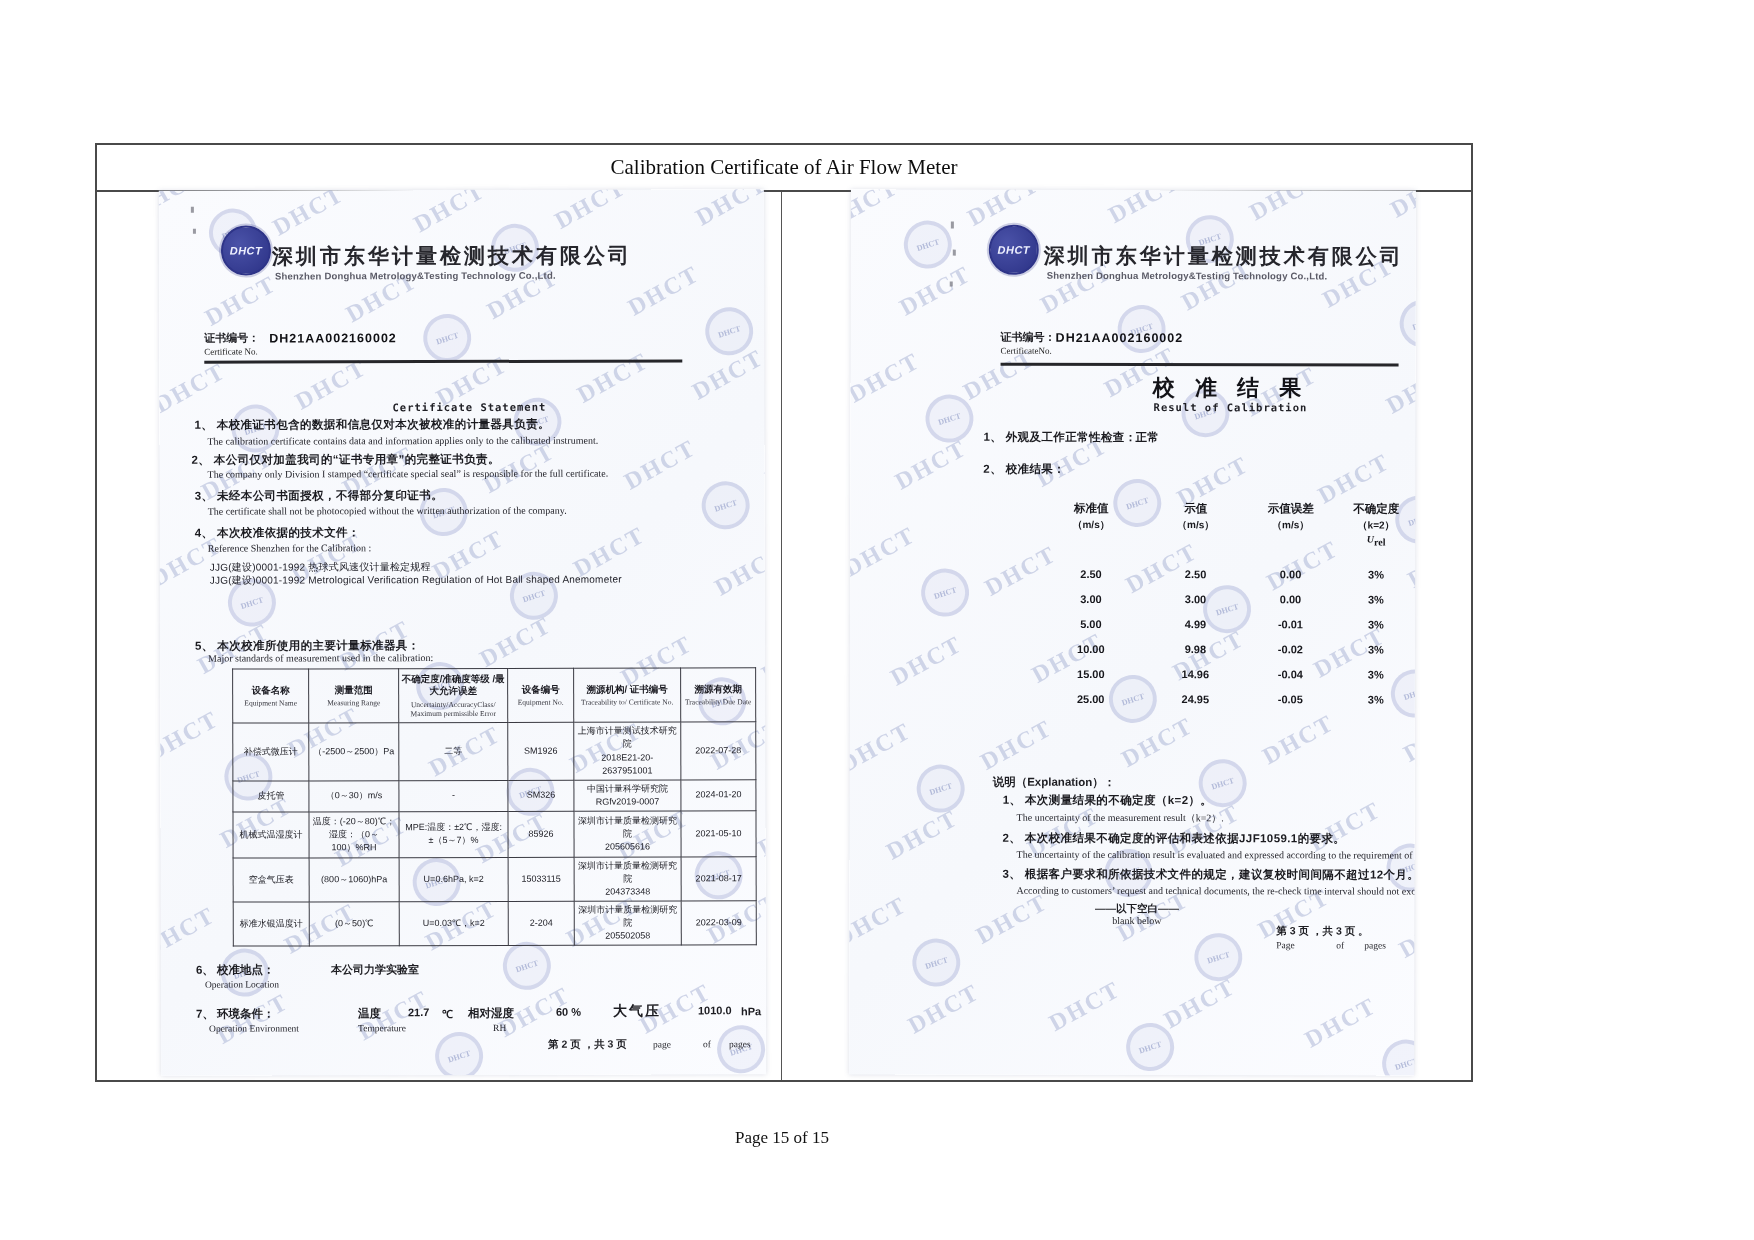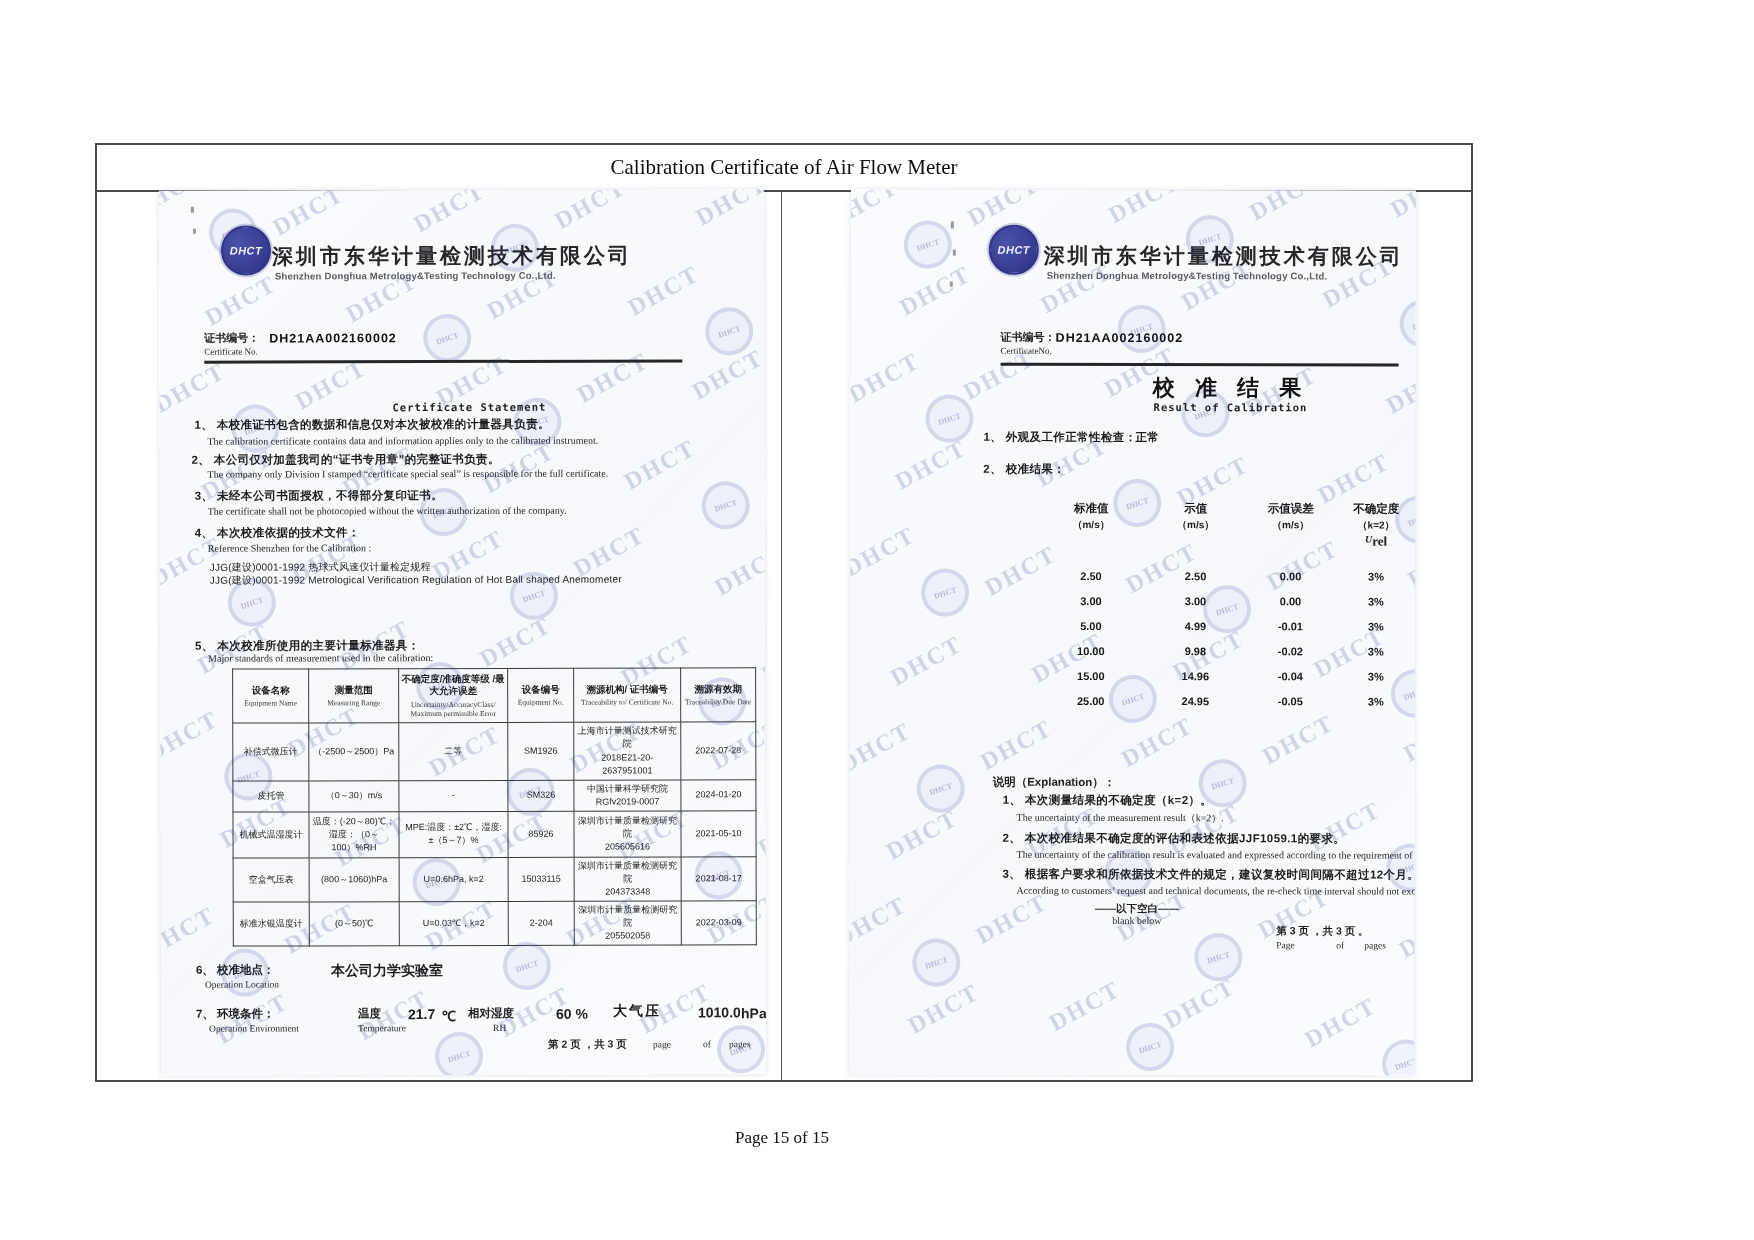--- a/index.html
+++ b/index.html
@@ -48,25 +48,25 @@
   .std-table th{padding:4px 2px;}
   .th-cn{font-size:9.5px;font-weight:700;line-height:1.3;}
   .th-en{font-size:7.5px;font-weight:400;font-family:"Liberation Serif",serif;color:#34343c;line-height:1.25;margin-top:2px;}
   .std-table td{text-align:center;padding:2px 2px;white-space:pre-line;line-height:1.45;}
   
   .res-table{border-collapse:collapse;table-layout:fixed;color:#17171c;}
   .res-table th{vertical-align:top;padding-bottom:14px;}
   .rh-main{font-size:11.5px;font-weight:700;}
   .rh-sub{font-size:10px;font-weight:600;margin-top:2px;}
   .rh-u{font-size:10px;font-weight:600;font-family:"Liberation Serif",serif;margin-top:1px;}
-  .rh-u sub{font-size:13px;}
+  .rh-u sub{font-size:10px;}
   .res-table td{text-align:center;height:23px;font-size:11px;font-weight:700;}
   
   .small-label{font-size:11.5px;font-weight:600;white-space:nowrap;}
-  .value-text{font-size:14px;font-weight:600;white-space:nowrap;text-align:right;}
+  .value-text{font-size:11px;font-weight:600;white-space:nowrap;text-align:right;}
   .sub-en{font-size:9.5px;font-family:"Liberation Serif",serif;color:#25252c;white-space:nowrap;}
   .press-label{font-size:14px;font-weight:700;letter-spacing:2px;white-space:nowrap;}
   .page-info-cn{font-size:10.5px;font-weight:700;white-space:nowrap;}
   .page-info-word{font-size:9.5px;font-family:"Liberation Serif",serif;color:#27272d;white-space:nowrap;}
   .blank-line{font-size:10.5px;font-weight:600;text-align:center;}
   .blank-line-en{font-size:10px;font-family:"Liberation Serif",serif;text-align:center;}
   .speck{position:absolute;background:#4a4a55;opacity:.55;z-index:3;}
   .page-footer{position:absolute;left:95px;top:1128px;width:1374px;text-align:center;
     font-family:"Liberation Serif",serif;font-size:17px;color:#111;}
 </style>

